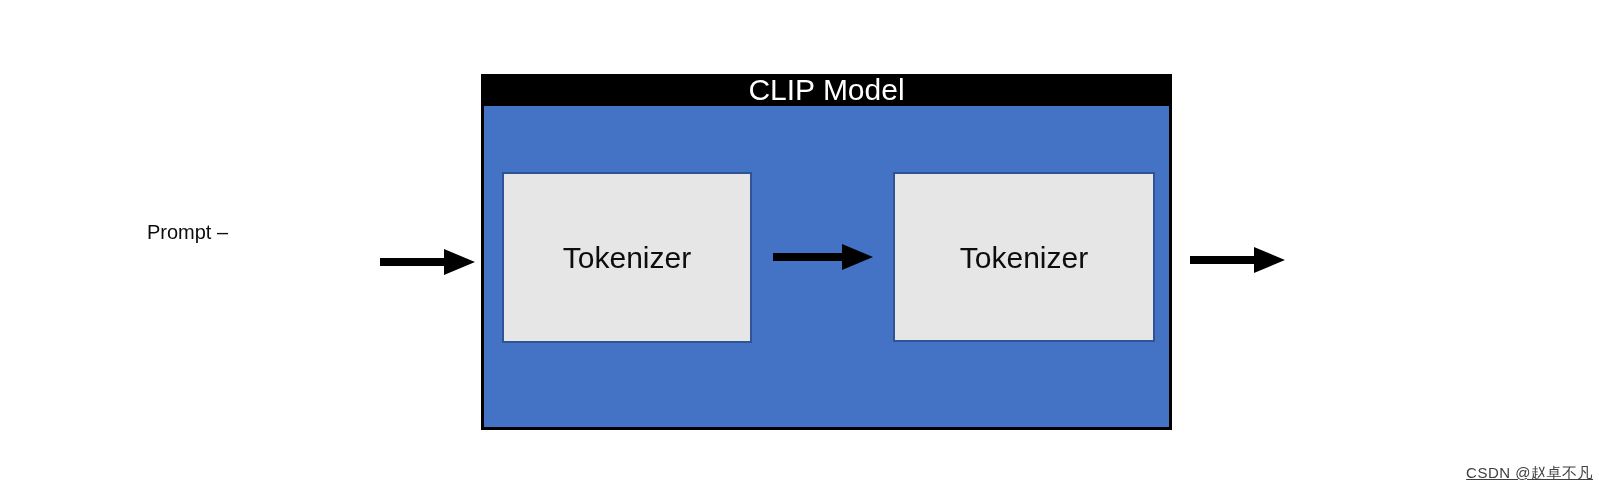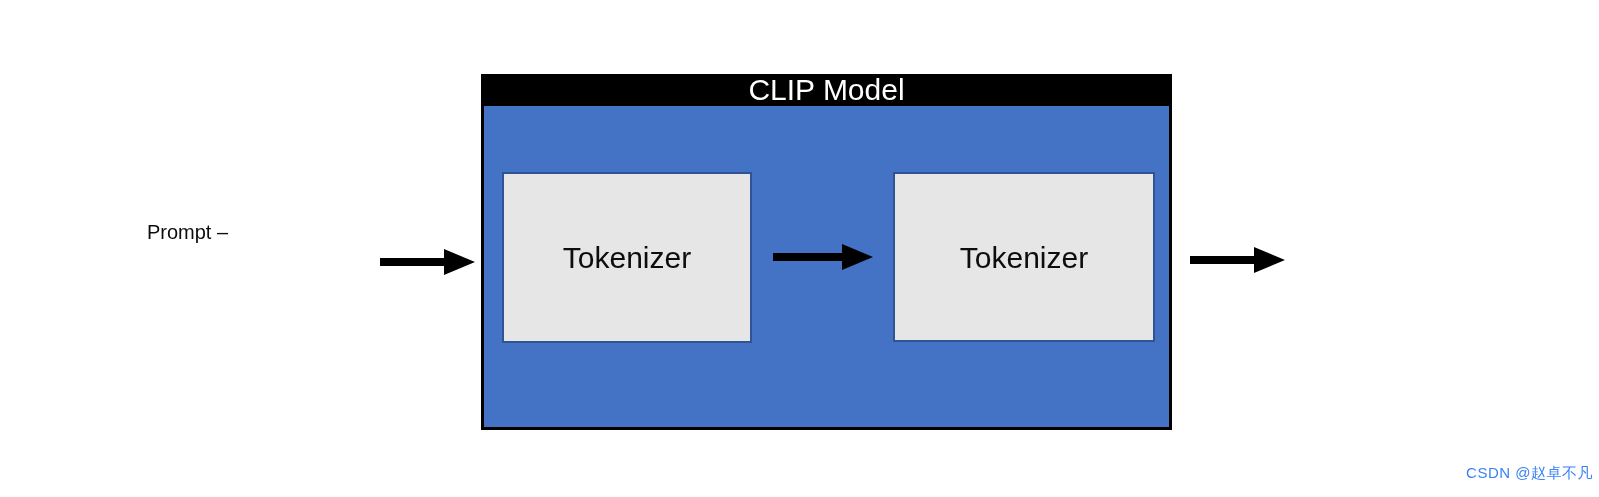--- a/index.html
+++ b/index.html
@@ -69,22 +69,23 @@
     left: 1303px;
     top: 240px;
     font-size: 30px;
     white-space: nowrap;
   }
   .watermark {
     position: absolute;
     right: 6px;
     top: 464px;
     font-size: 15px;
-    color: #3b82f6;
+    color: #404040;
     letter-spacing: 0.5px;
+    text-decoration: underline;
   }
 </style>
 </head>
 <body>
 
 <div class="canvas">
 
   <div class="prompt-label">
     <span class="line">Prompt –</span>
   </div>

